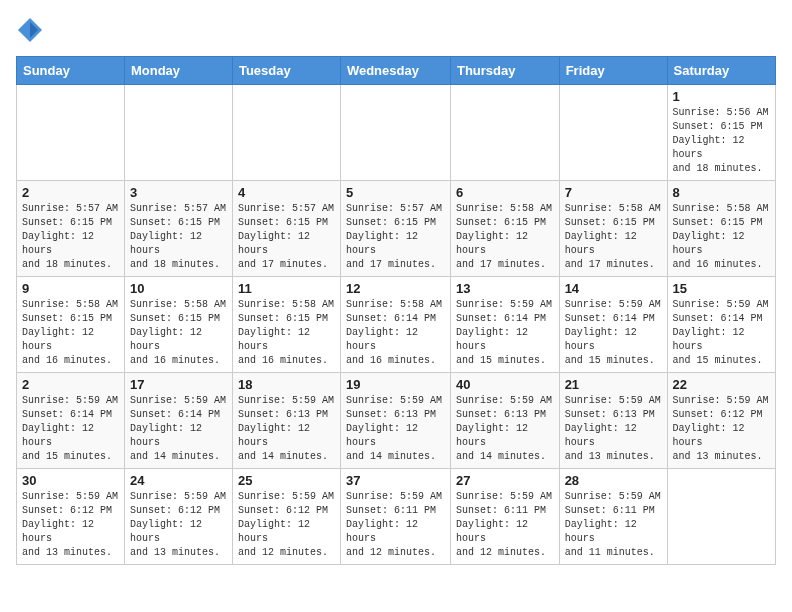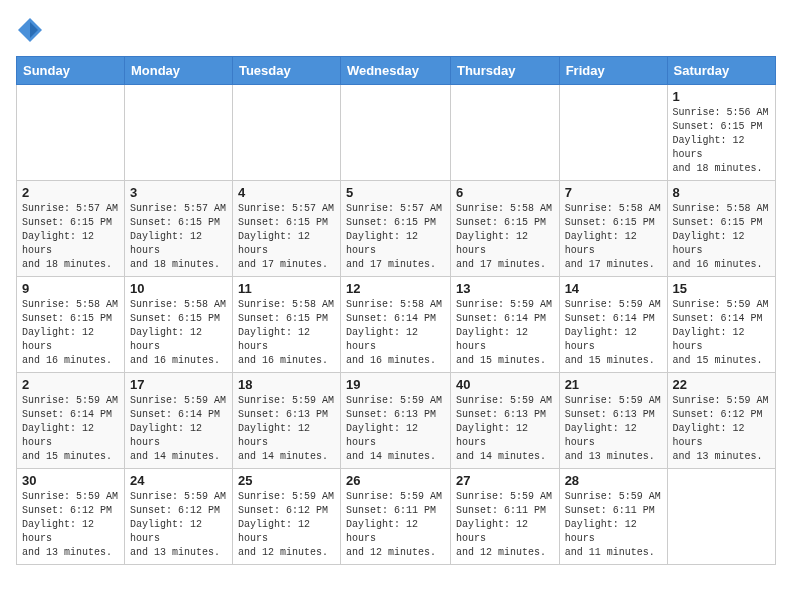--- a/index.html
+++ b/index.html
@@ -298,21 +298,21 @@
 and 13 minutes.</div>
         </td>
         <td>
           <span class="day-number">25</span>
           <div class="day-info" style="white-space: pre-line;">Sunrise: 5:59 AM
 Sunset: 6:12 PM
 Daylight: 12 hours
 and 12 minutes.</div>
         </td>
         <td>
-          <span class="day-number">26</span>
+          <span class="day-number">37</span>
           <div class="day-info" style="white-space: pre-line;">Sunrise: 5:59 AM
 Sunset: 6:11 PM
 Daylight: 12 hours
 and 12 minutes.</div>
         </td>
         <td>
           <span class="day-number">27</span>
           <div class="day-info" style="white-space: pre-line;">Sunrise: 5:59 AM
 Sunset: 6:11 PM
 Daylight: 12 hours

